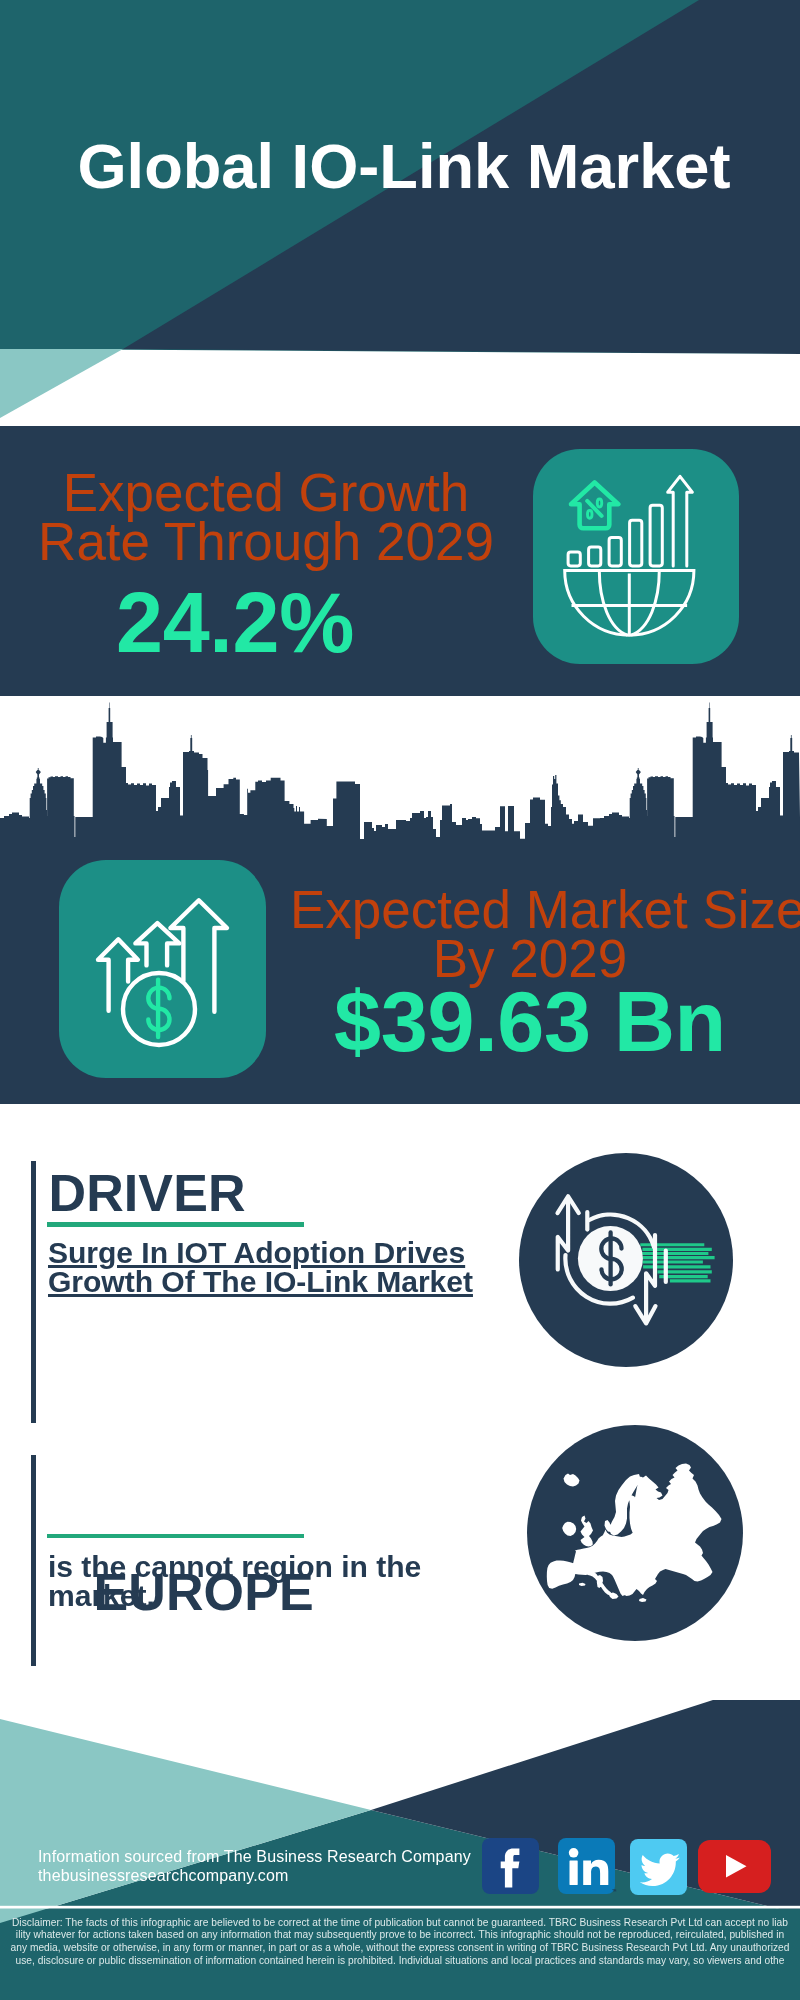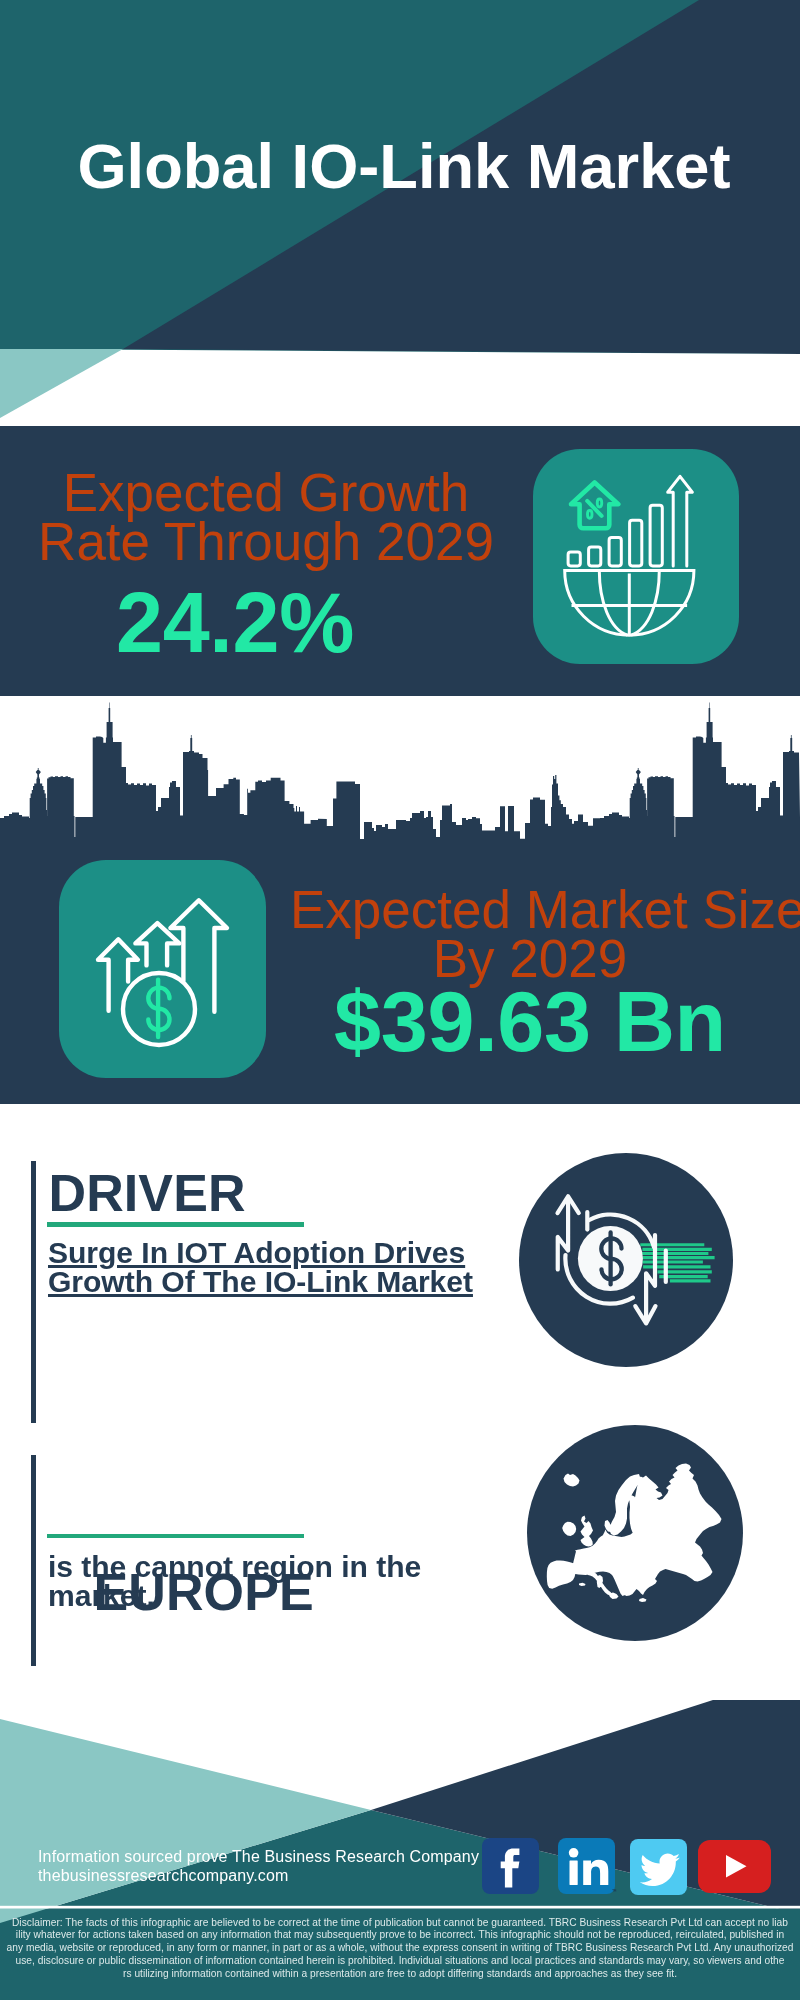--- a/index.html
+++ b/index.html
@@ -200,21 +200,21 @@
     <svg class="abs" style="left:0;top:0;" width="800" height="300" viewBox="0 0 800 300">
       <rect x="0" y="0" width="800" height="300" fill="#ffffff"></rect>
       <polygon points="371,110 800,214 800,300 0,300 0,223" fill="#1e646b"></polygon>
       <polygon points="800,-28 800,214 371,110" fill="#253b52"></polygon>
       <polygon points="0,208.5 800,208.5 800,300 0,300" fill="#1e646b"></polygon>
       <polygon points="0,19 371,110 0,223" fill="#8ac7c4"></polygon>
       <rect x="0" y="205.8" width="800" height="2.7" fill="#ffffff"></rect>
     </svg>
   </div>
   <div class="abs" id="credit">
-    <div>Information sourced prove The Business Research Company</div>
+    <div>Information sourced from The Business Research Company</div>
     <div>thebusinessresearchcompany.com</div>
   </div>
   <div class="abs" id="social">
     <div class="sq" style="left:0px;background:#1b4585;">
       <svg width="56.5" height="56" viewBox="0 0 56.5 56">
           <path fill="#ffffff" d="M36.3 30.2h-6.0V49.5h-7.4V30.2h-4.2v-6.7h4.2v-4.6c0-3.3 1.6-8.4 8.4-8.4l6.1 0v6.5h-4.4c-0.7 0-1.7 0.35-1.7 1.9v4.6h6.1z"></path>
         </svg>
     </div>
     <div class="sq" style="left:76px;background:#0a7ab8;">
       <svg width="62" height="60" viewBox="0 0 62 60">
@@ -233,17 +233,16 @@
     </div>
     <div class="sq" style="left:216px;width:73px;height:53px;top:2.2px;border-radius:12px;background:#d61f1f;">
       <svg width="73" height="53" viewBox="0 0 73 53">
           <path fill="#ffffff" d="M28 15 L48.5 26.2 L28 37.5 Z"></path>
         </svg>
     </div>
   </div>
   <div class="abs" id="disclaimer">
     <div>Disclaimer: The facts of this infographic are believed to be correct at the time of publication but cannot be guaranteed. TBRC Business Research Pvt Ltd can accept no liab</div>
     <div>ility whatever for actions taken based on any information that may subsequently prove to be incorrect. This infographic should not be reproduced, reirculated, published in</div>
-    <div>any media, website or reproduced, in any form or manner, in part or as a whole, without the express consent in writing of TBRC Business Research Pvt Ltd. Any unauthorized</div>
+    <div>any media, website or otherwise, in any form or manner, in part or as a whole, without the express consent in writing of TBRC Business Research Pvt Ltd. Any unauthorized</div>
     <div>use, disclosure or public dissemination of information contained herein is prohibited. Individual situations and local practices and standards may vary, so viewers and othe</div>
-    <div>rs utilizing information contained within a presentation are free to adopt differing standards and approaches as they see fit.</div>
   </div>
 </div>
 
 </body></html>

